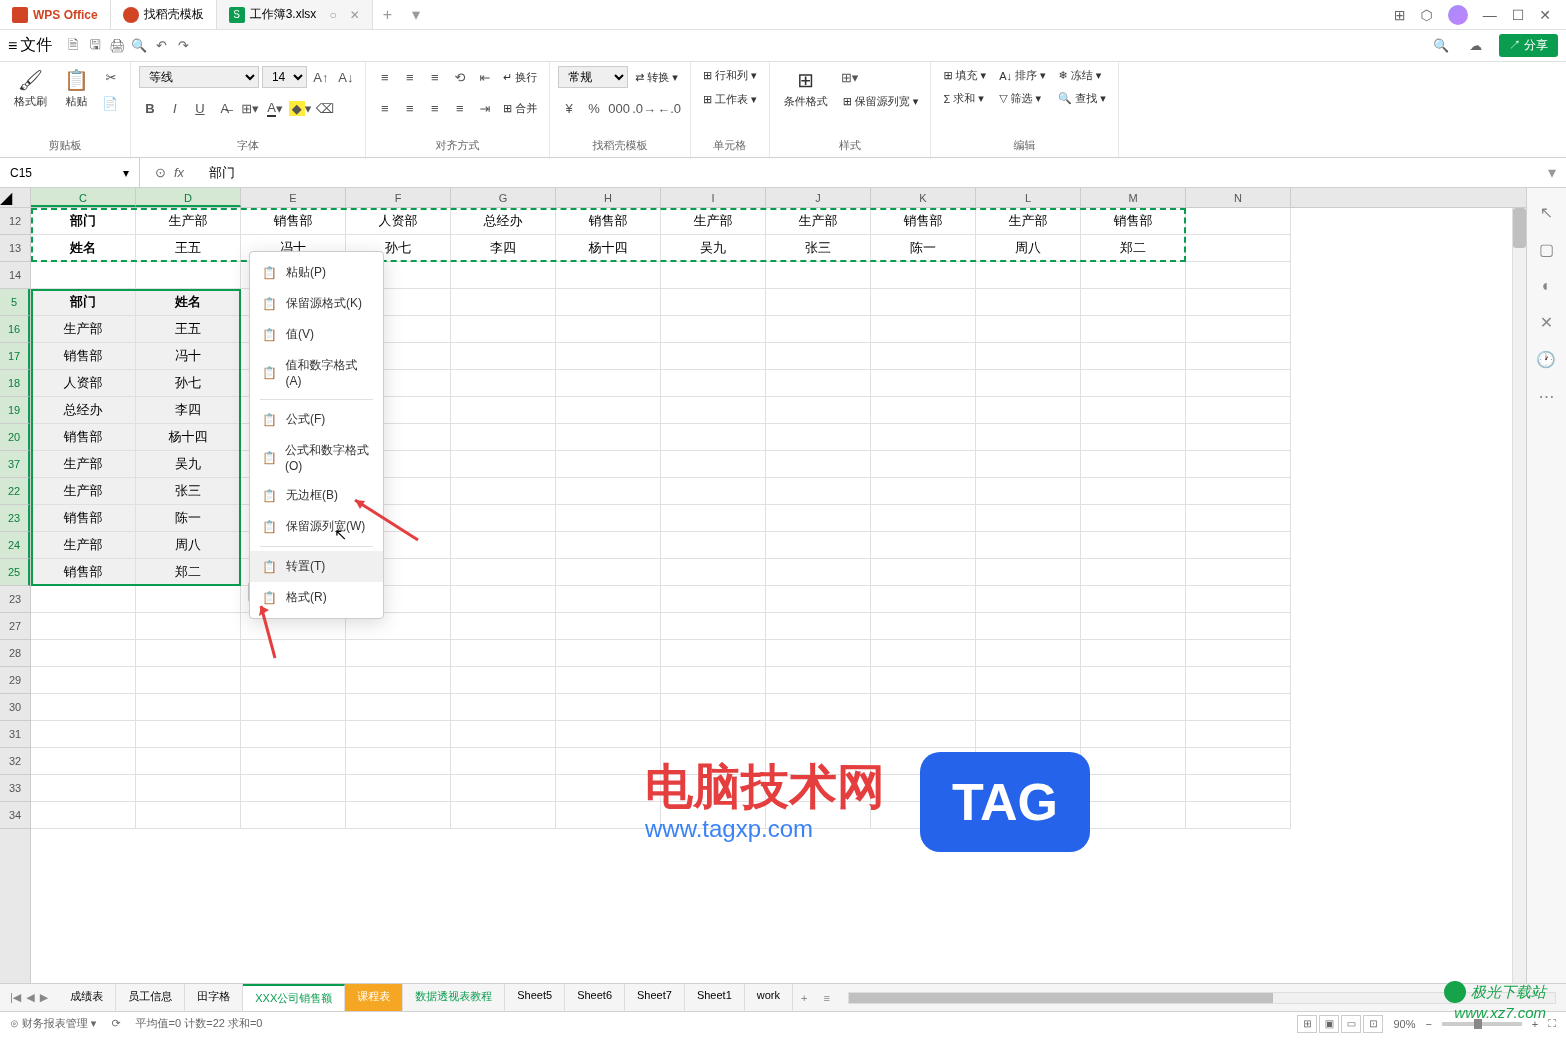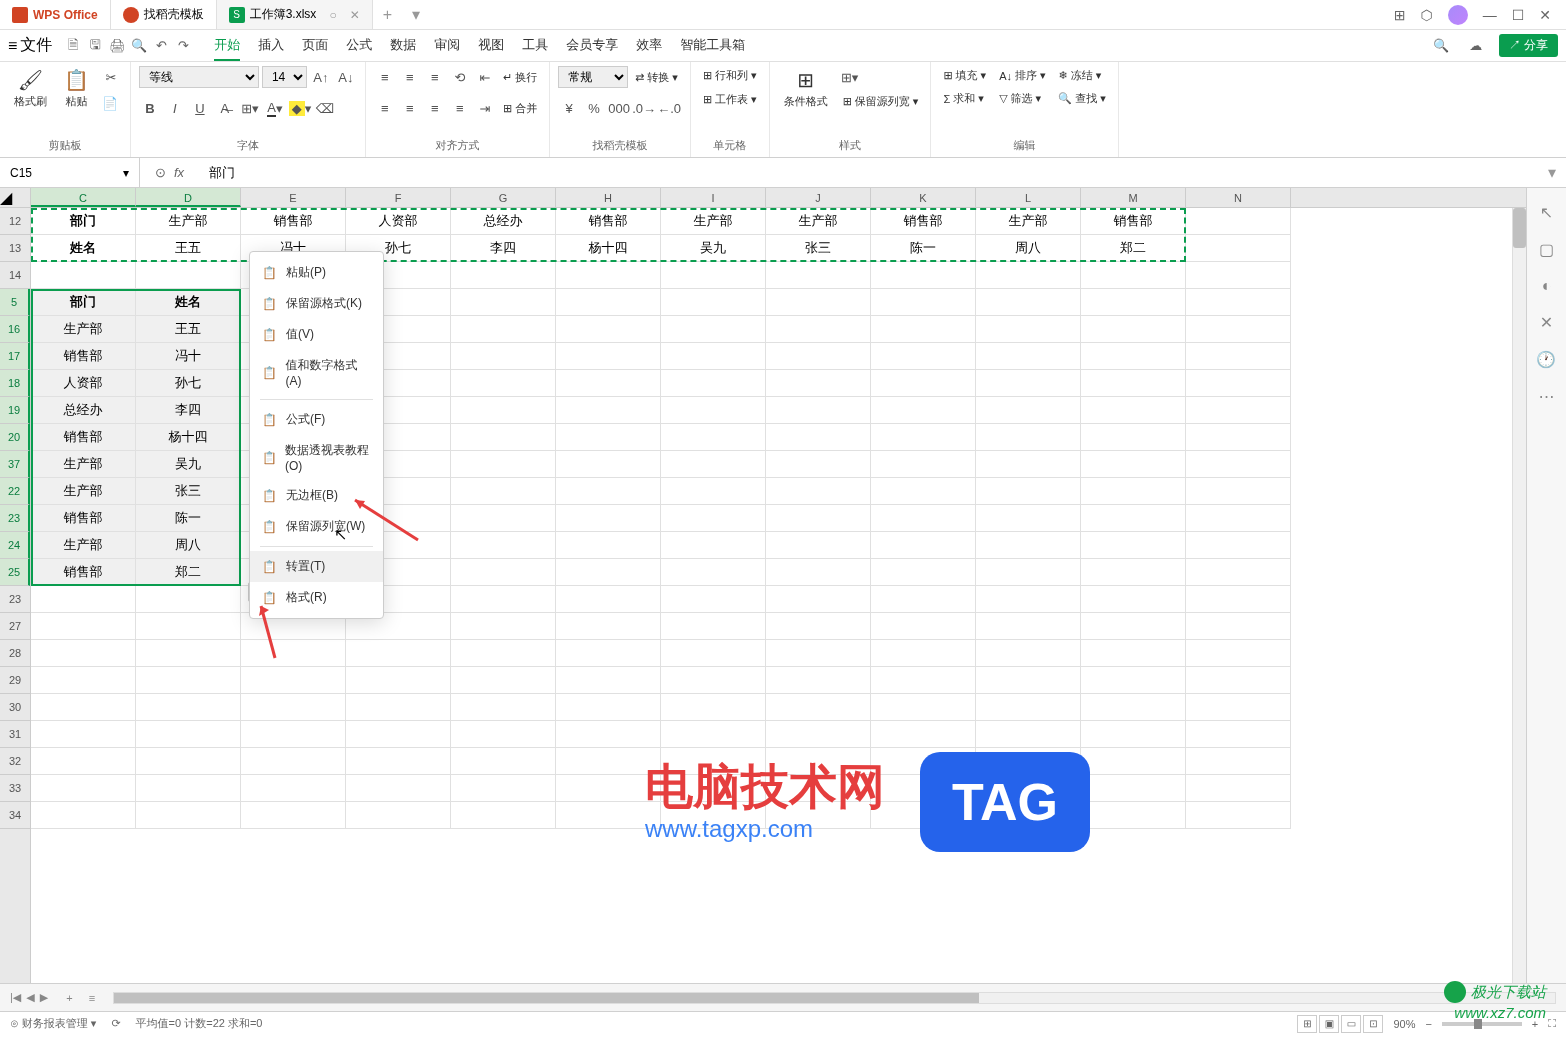--- a/index.html
+++ b/index.html
@@ -138,33 +138,20 @@
   <div class="file-menu">
     <span>≡</span>
     <span>文件</span>
   </div>
   <span class="menu-btn">🗎</span>
   <span class="menu-btn">🖫</span>
   <span class="menu-btn">🖨</span>
   <span class="menu-btn">🔍</span>
   <span class="menu-btn">↶</span>
   <span class="menu-btn">↷</span>
-  <div class="ribbon-tabs" id="ribbon-tabs">
-      <div class="ribbon-tab active">开始</div>
-      <div class="ribbon-tab">插入</div>
-      <div class="ribbon-tab">页面</div>
-      <div class="ribbon-tab">公式</div>
-      <div class="ribbon-tab">数据</div>
-      <div class="ribbon-tab">审阅</div>
-      <div class="ribbon-tab">视图</div>
-      <div class="ribbon-tab">工具</div>
-      <div class="ribbon-tab">会员专享</div>
-      <div class="ribbon-tab">效率</div>
-      <div class="ribbon-tab">智能工具箱</div>
-    </div>
   <div class="menu-right">
     <span class="menu-btn">🔍</span>
     <span class="menu-btn">☁</span>
     <span class="share-btn">↗ <span>分享</span></span>
   </div>
 </div>
 
 <div class="ribbon">
   <div class="ribbon-group">
     <div class="ribbon-group-content">
@@ -698,21 +685,21 @@
       <span class="icon">📋</span>
       <span>值和数字格式(A)</span>
     </div>
     <div class="context-sep"></div>
     <div class="context-item">
       <span class="icon">📋</span>
       <span>公式(F)</span>
     </div>
     <div class="context-item">
       <span class="icon">📋</span>
-      <span>数据透视表教程(O)</span>
+      <span>公式和数字格式(O)</span>
     </div>
     <div class="context-item">
       <span class="icon">📋</span>
       <span>无边框(B)</span>
     </div>
     <div class="context-item">
       <span class="icon">📋</span>
       <span>保留源列宽(W)</span>
     </div>
     <div class="context-sep"></div>
@@ -737,20 +724,33 @@
     <path d="M6,6 L14,10 L4,16 Z" fill="#e53e3e"></path>
   </svg>
 <span class="cursor-ptr" style="left:334px;top:525px">↖</span>
 
 <div class="sheet-bar">
   <div class="sheet-nav">
     <span>|◀</span>
     <span>◀</span>
     <span>▶</span>
   </div>
+  <div class="sheet-tabs" id="sheet-tabs">
+      <div class="sheet-tab">成绩表</div>
+      <div class="sheet-tab">员工信息</div>
+      <div class="sheet-tab">田字格</div>
+      <div class="sheet-tab active">XXX公司销售额</div>
+      <div class="sheet-tab orange">课程表</div>
+      <div class="sheet-tab green">数据透视表教程</div>
+      <div class="sheet-tab">Sheet5</div>
+      <div class="sheet-tab">Sheet6</div>
+      <div class="sheet-tab">Sheet7</div>
+      <div class="sheet-tab">Sheet1</div>
+      <div class="sheet-tab">work</div>
+    </div>
   <span class="sheet-add">+</span>
   <span class="sheet-add">≡</span>
   <div style="flex:1;height:12px;background:#f0f0f0;margin:0 10px;border:1px solid #ddd;position:relative">
       <div style="position:absolute;left:0;height:100%;width:60%;background:#c0c0c0"></div>
     </div>
 </div>
 
 <div class="status-bar">
   <span>⊙ <span>财务报表管理</span> ▾</span>
   <span>⟳</span>

